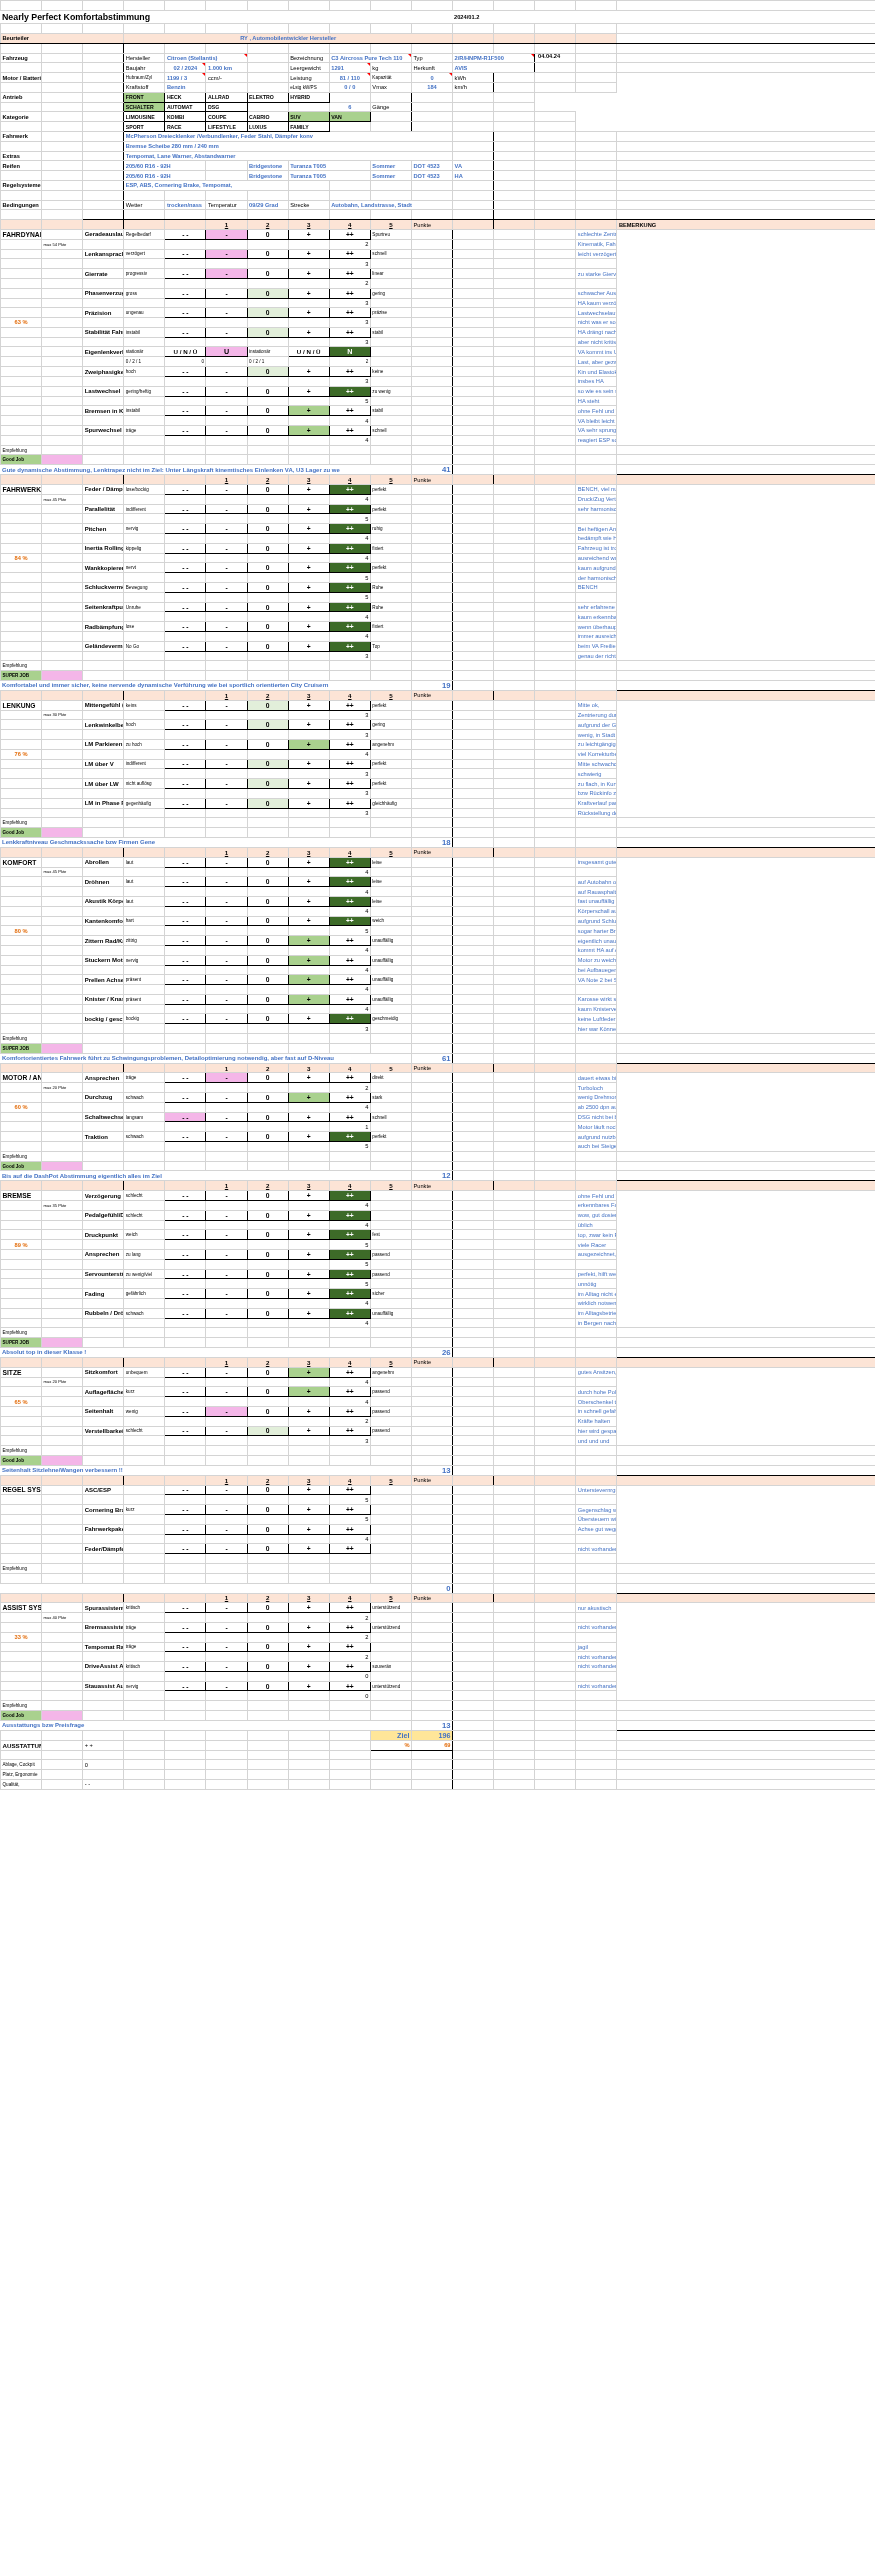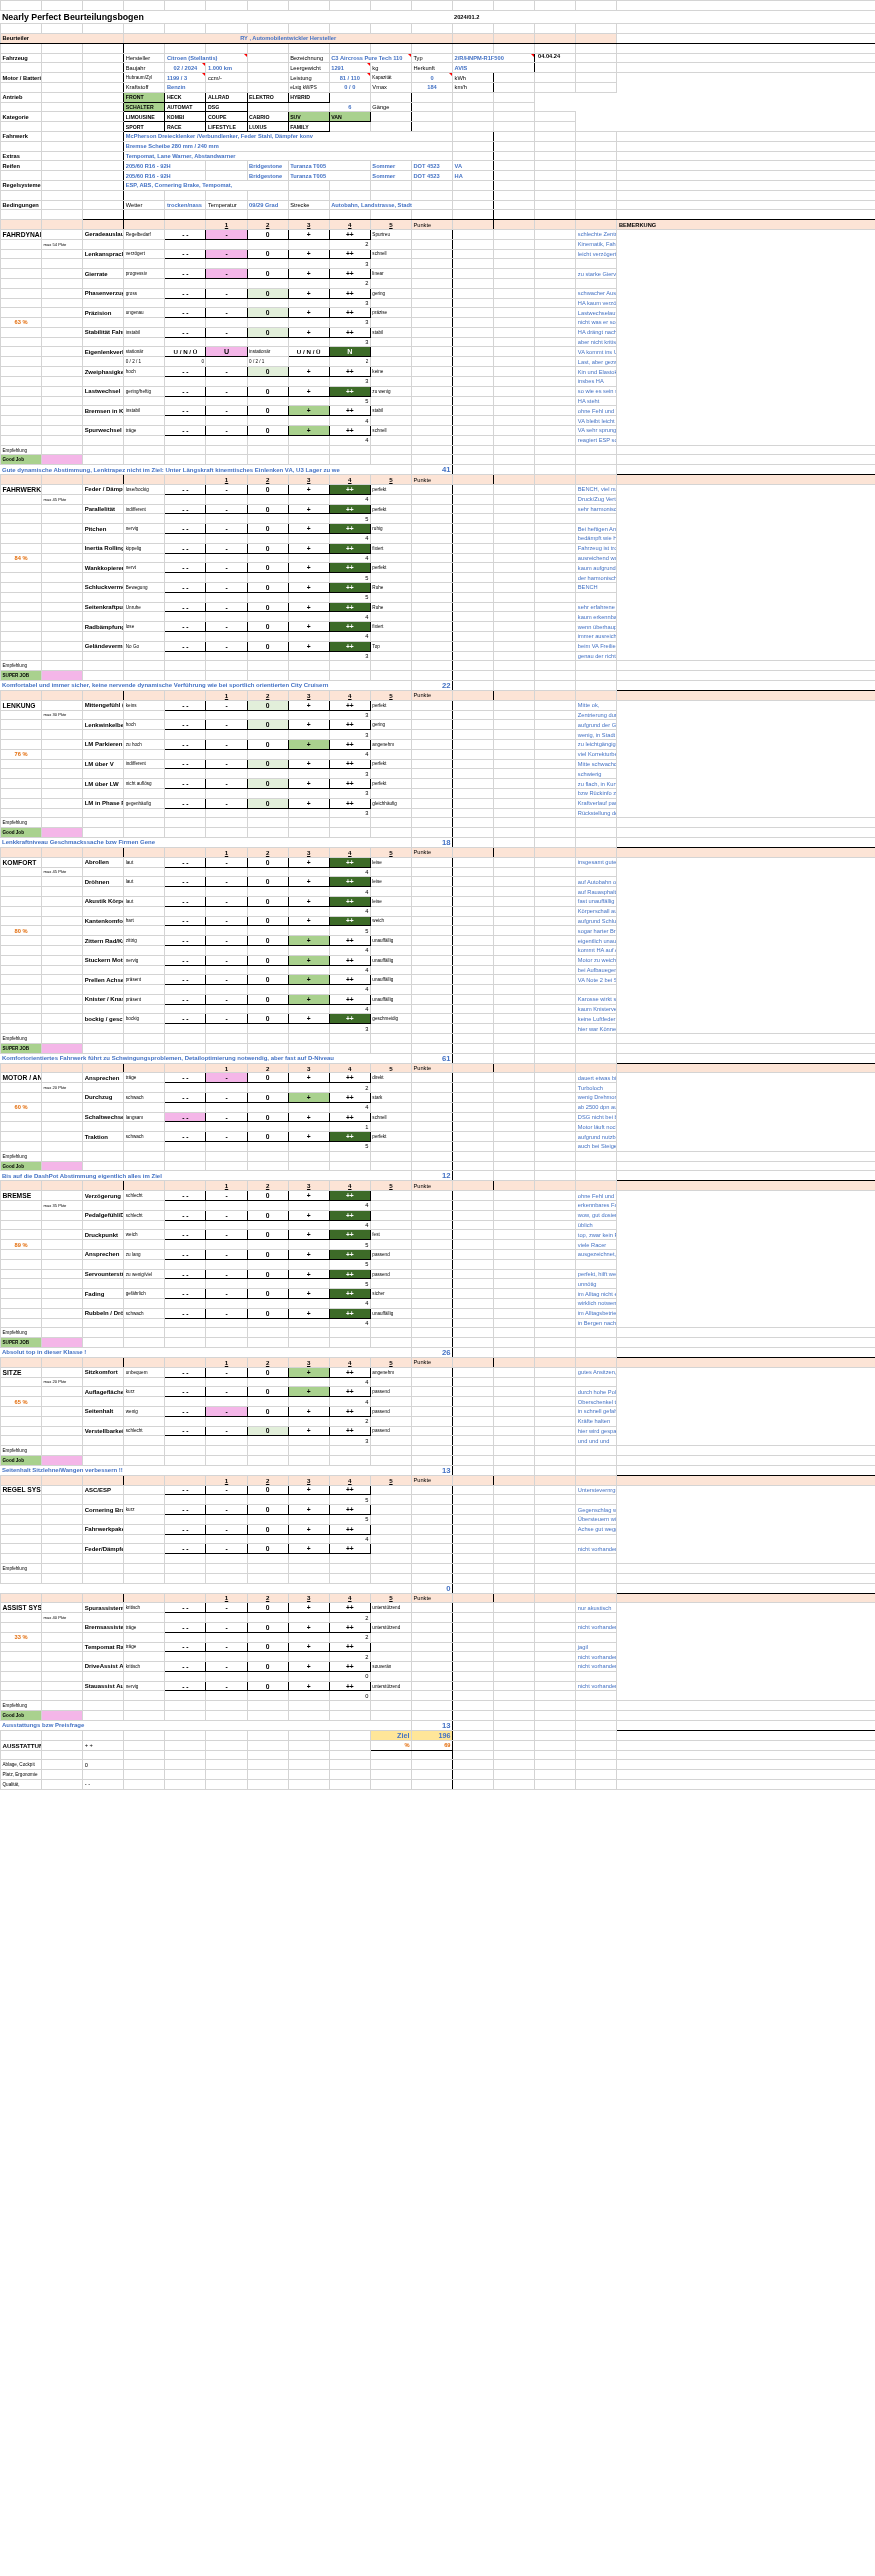--- a/index.html
+++ b/index.html
@@ -92,21 +92,21 @@
         <td></td>
         <td></td>
         <td></td>
         <td></td>
         <td></td>
         <td></td>
         <td></td>
         <td></td>
       </tr>
       <tr>
-        <td class="b" colspan="4" style="font-size:8.8px;font-weight:bold;height:13.4px;border:none;">Nearly Perfect Beurteilungsbogen</td>
+        <td class="b" colspan="4" style="font-size:8.8px;font-weight:bold;height:13.4px;border:none;">Nearly Perfect Komfortabstimmung</td>
         <td class="nb"></td>
         <td class="nb"></td>
         <td class="nb"></td>
         <td class="nb"></td>
         <td class="nb"></td>
         <td class="nb"></td>
         <td class="nb"></td>
         <td class="nb b">2024/01.2</td>
         <td class="nb"></td>
         <td class="nb"></td>
@@ -1209,21 +1209,21 @@
         <td></td>
         <td class="thick-r"></td>
         <td></td>
         <td></td>
         <td></td>
         <td></td>
         <td class="remark thick-l"></td>
       </tr>
       <tr>
         <td class="summaryline" colspan="10" style="border-left:none;border-right:none;">Komfortabel und immer sicher, keine nervende dynamische Verführung wie bei sportlich orientierten City Cruisern</td>
-        <td class="blue rgt thick-r" style="font-size:7.7px;">22</td>
+        <td class="blue rgt thick-r" style="font-size:7.7px;">19</td>
         <td></td>
         <td></td>
         <td></td>
         <td class="remark thick-l"></td>
       </tr>
       <tr>
         <td class="peach thick-t"></td>
         <td class="peach thick-t"></td>
         <td class="peach thick-t thick-r"></td>
         <td class="peach thick-t"></td>

